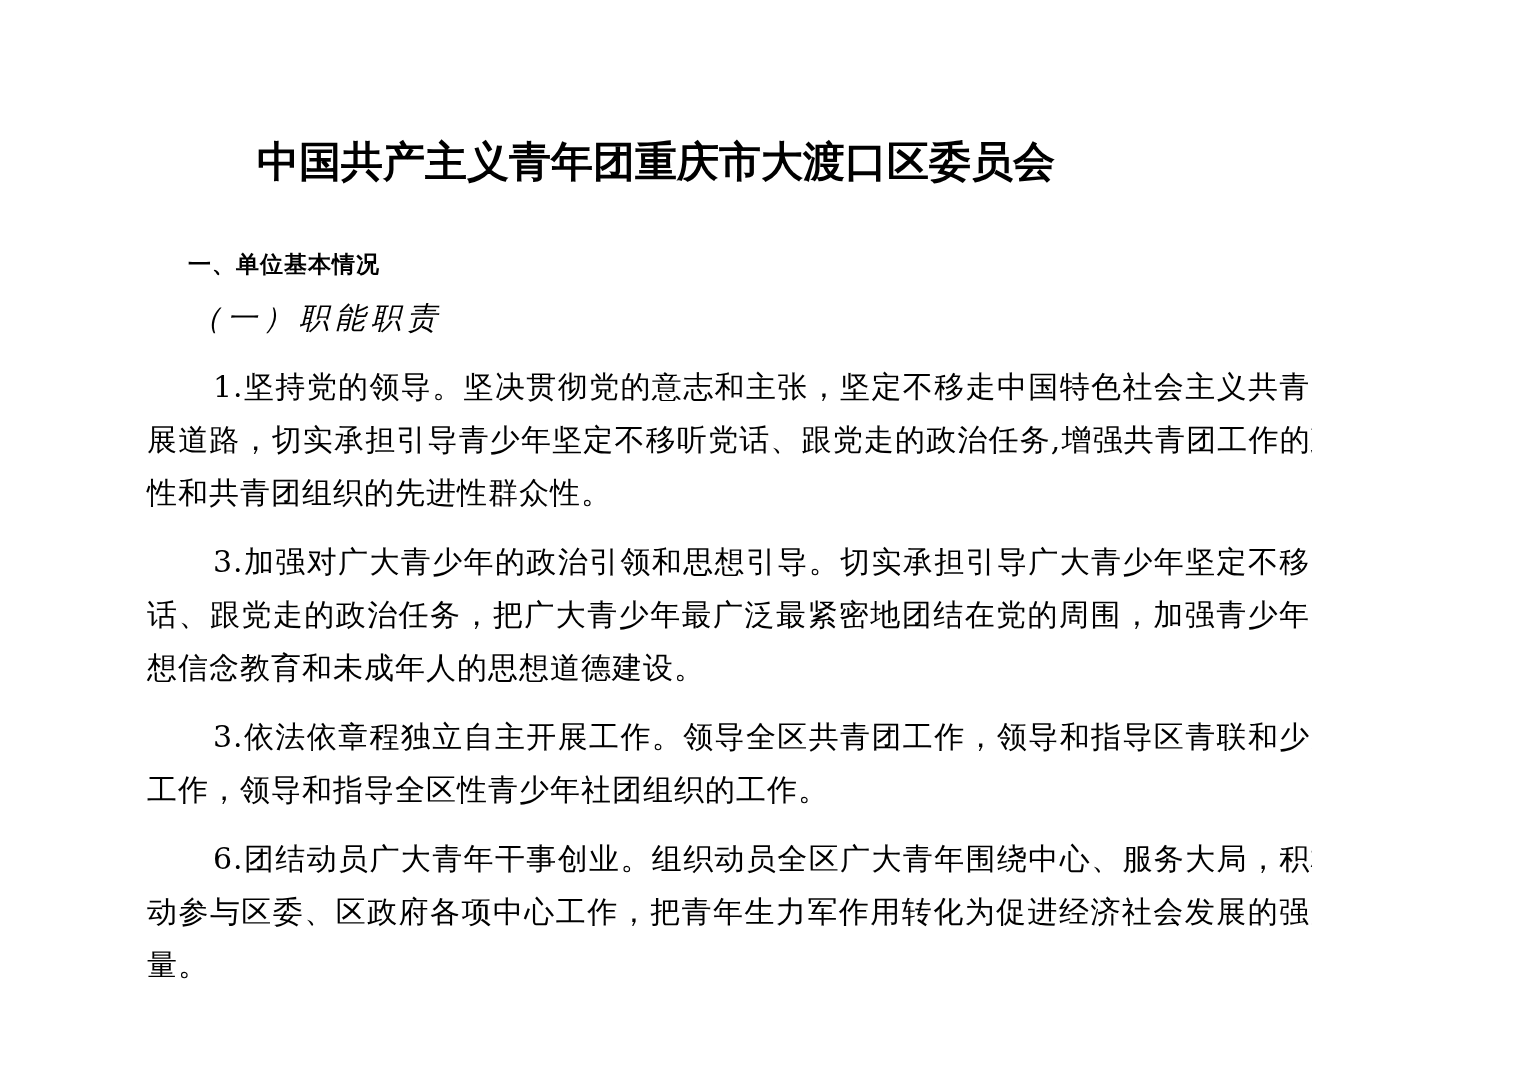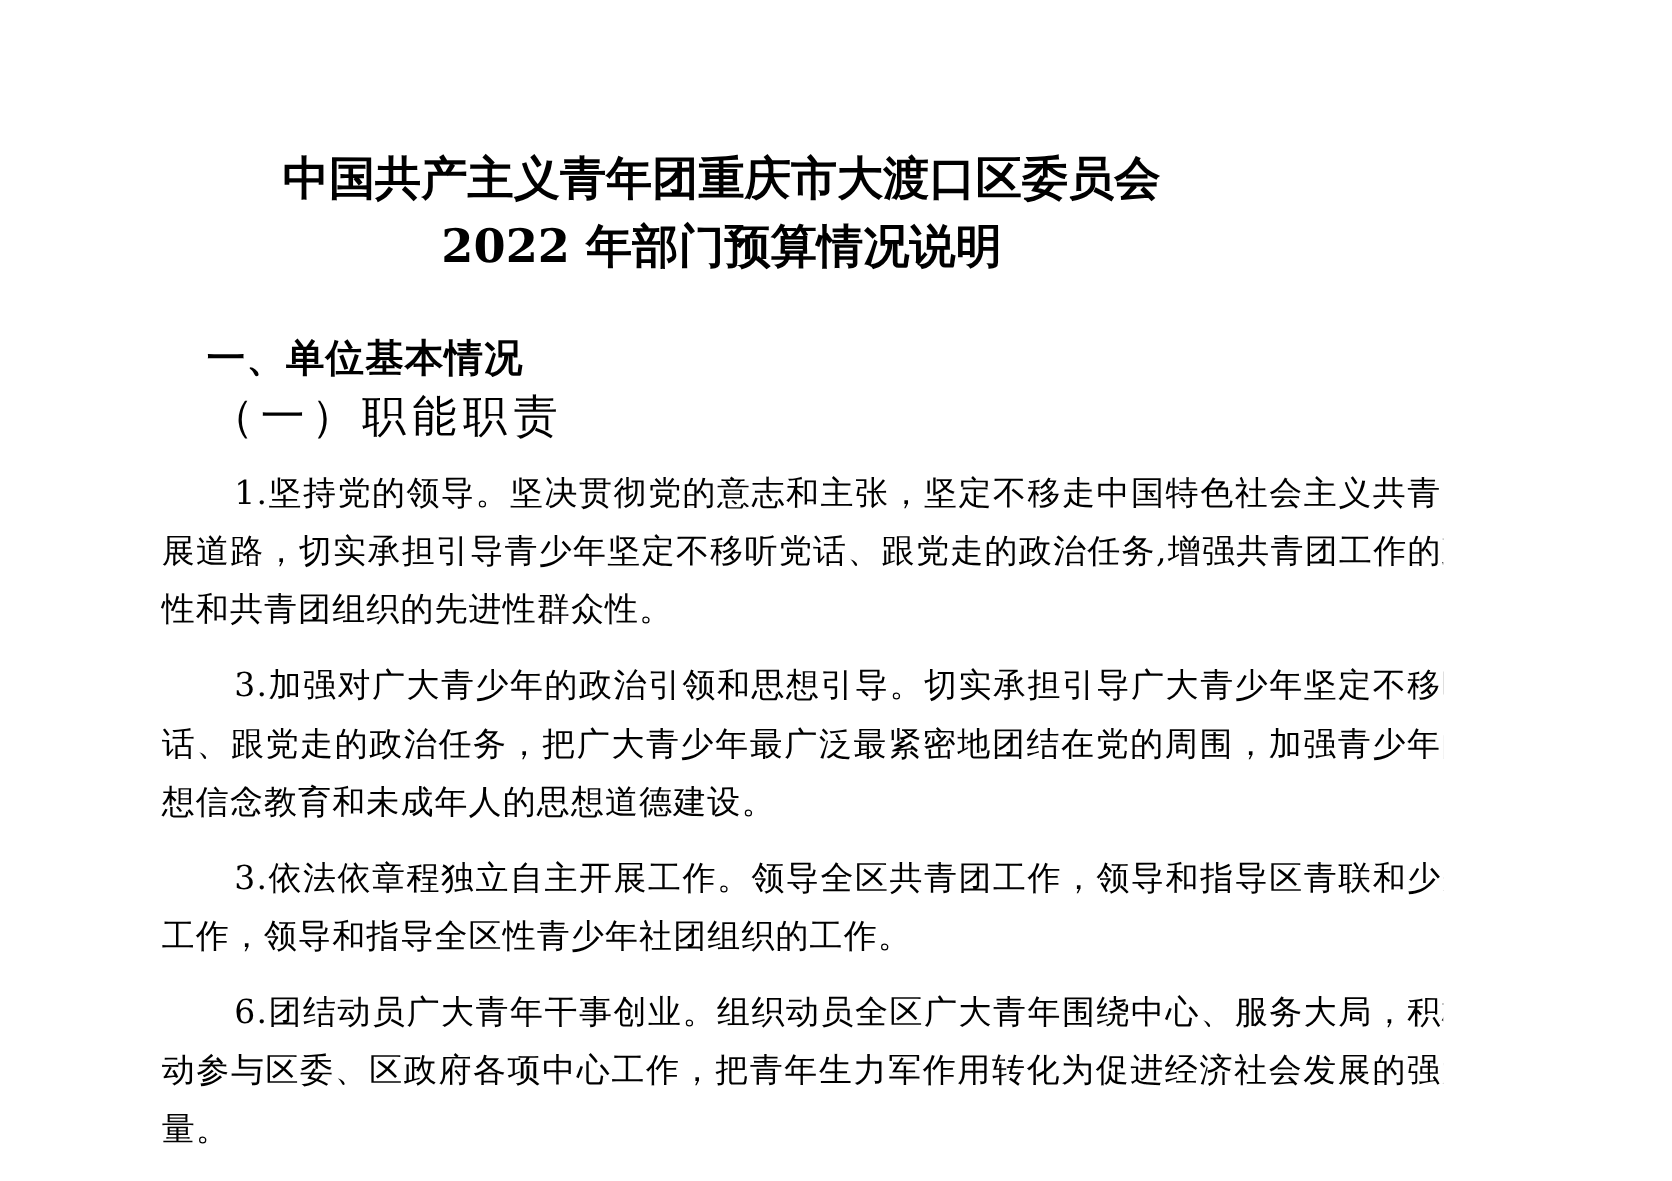--- a/index.html
+++ b/index.html
@@ -28,54 +28,54 @@
     display: block;
   }
   .content {
     width: 1258px;
     margin: 0 0 0 131px;
   }
   .section-heading {
     margin: 45px 0 0 0;
     font-family: "DejaVu Sans", "Liberation Sans", sans-serif;
     font-weight: bold;
-    font-size: 35px;
+    font-size: 23px;
     line-height: 53px;
     text-indent: 57px;
     letter-spacing: 1px;
   }
   .section-subheading {
     margin: 0;
     font-family: "DejaVu Serif", "Liberation Serif", serif;
     font-weight: normal;
-    font-size: 40px;
+    font-size: 30px;
     line-height: 53px;
     text-indent: 60px;
     letter-spacing: 6px;
+    font-style: italic;
   }
   .body-para {
     margin: 16px;
     font-family: "DejaVu Serif", "Liberation Serif", serif;
     font-size: 30px;
     line-height: 53px;
     text-indent: 66px;
     text-align: justify;
     text-align-last: left;
     letter-spacing: 1px;
     word-break: break-all;
   }
 </style>
 </head>
 <body>
 
 <div class="page">
 
   <h1 class="doc-title">
     <span class="title-line">中国共产主义青年团重庆市大渡口区委员会</span>
-    <span class="title-line">2022 年部门预算情况说明</span>
   </h1>
 
   <div class="content">
 
     <h2 class="section-heading">一、单位基本情况</h2>
 
     <h3 class="section-subheading">（一）职能职责</h3>
 
     <p class="body-para">1.坚持党的领导。坚决贯彻党的意志和主张，坚定不移走中国特色社会主义共青团发展道路，切实承担引导青少年坚定不移听党话、跟党走的政治任务,增强共青团工作的政治性和共青团组织的先进性群众性。</p>
 

